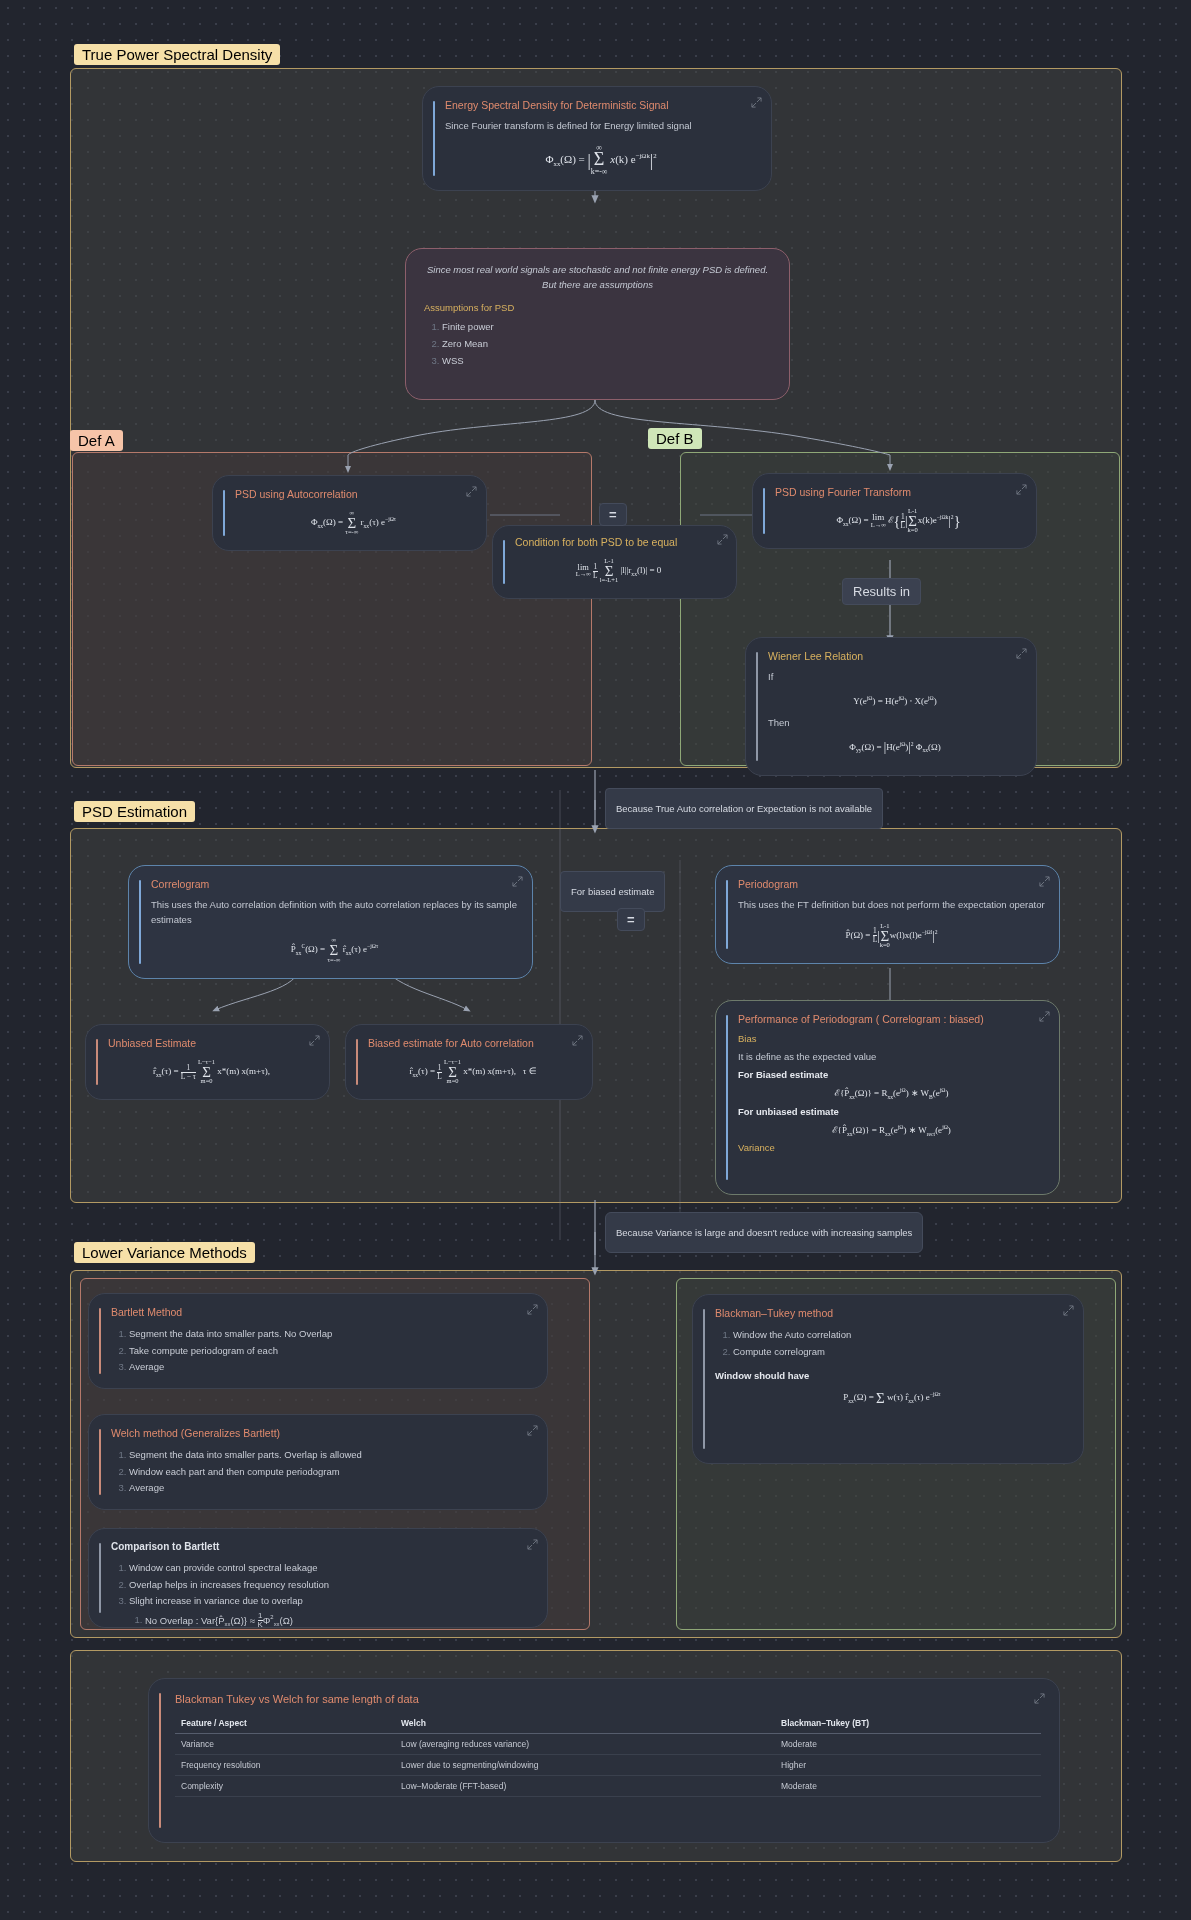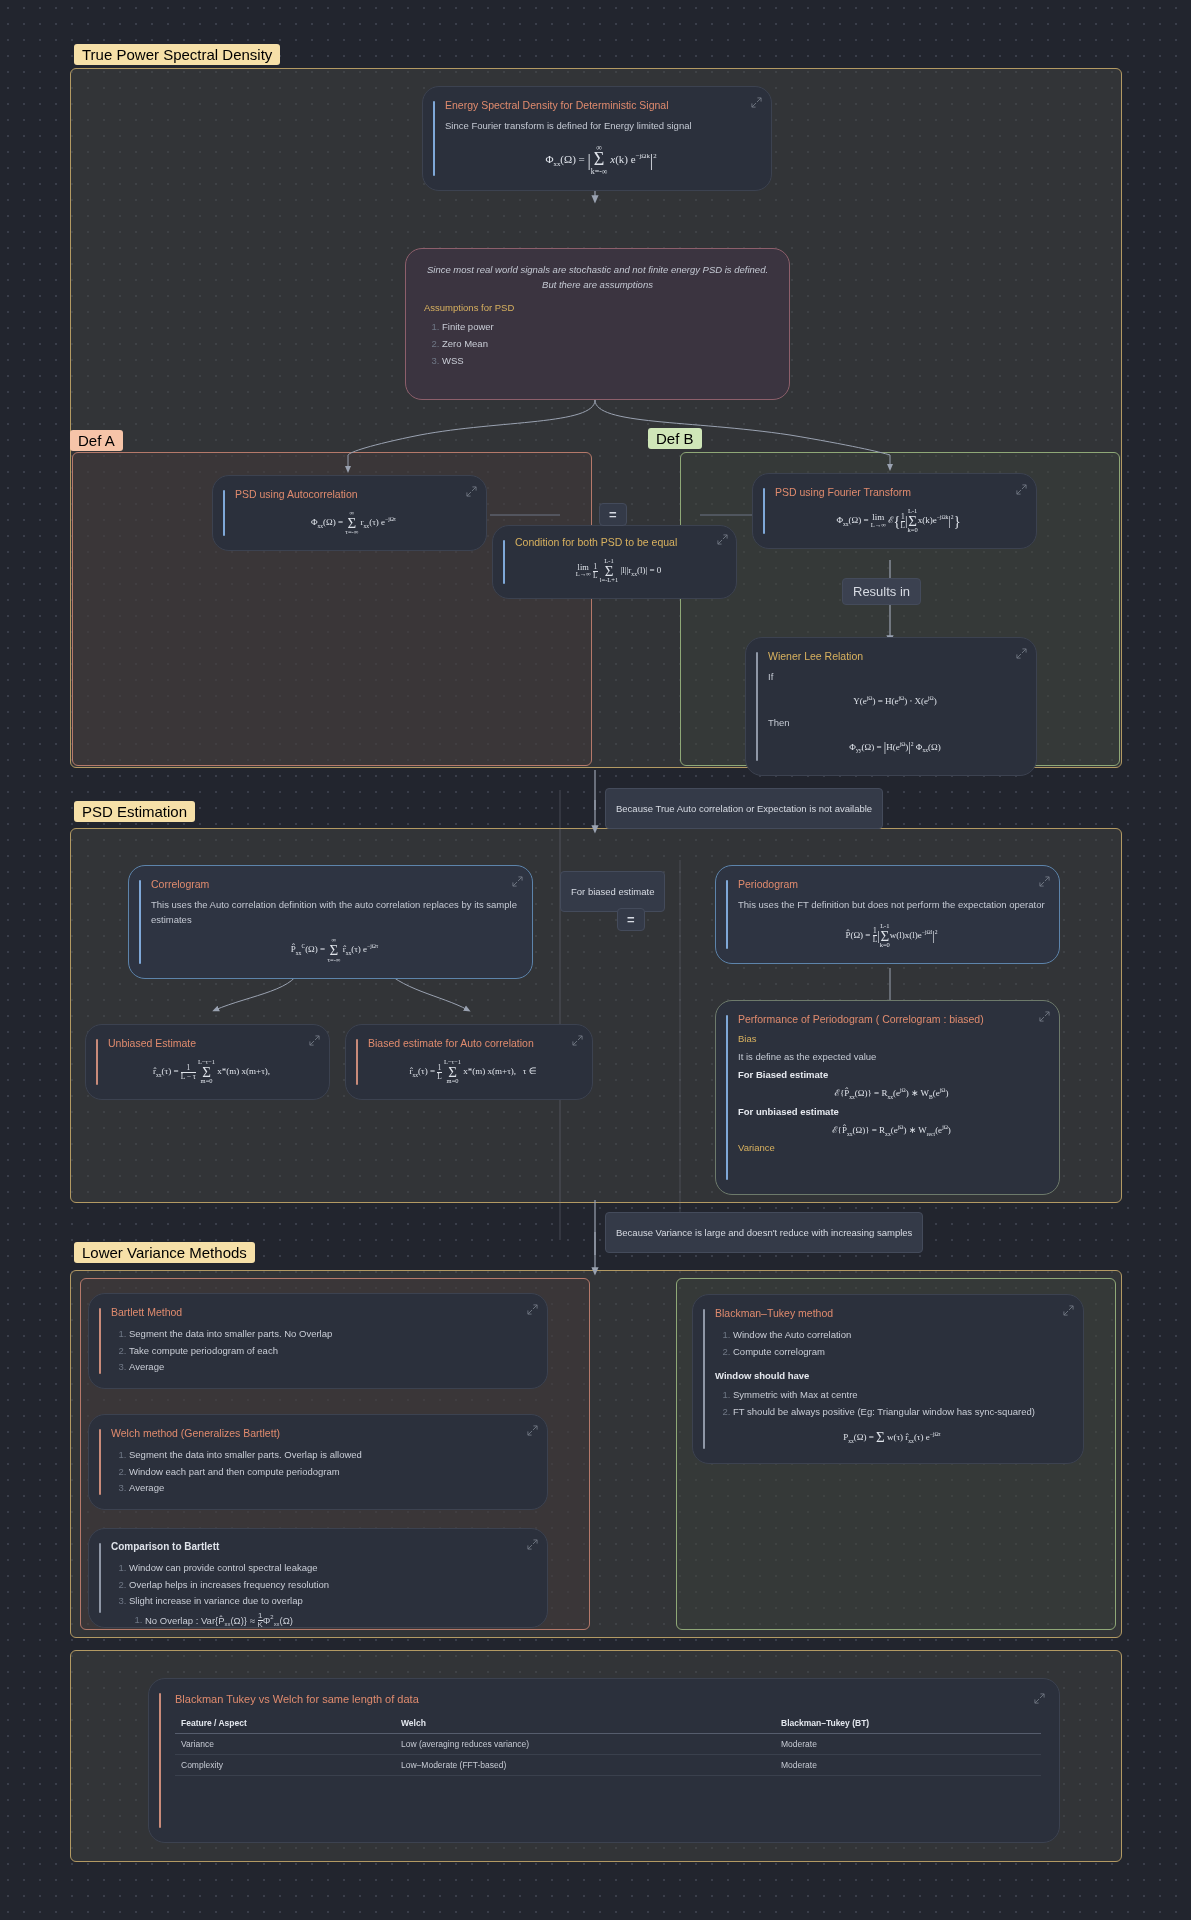--- a/index.html
+++ b/index.html
@@ -342,21 +342,21 @@
     <div class="sub-head white" style="margin:4px 0 2px;">For unbiased estimate</div>
     <div class="formula fml-sm" style="margin:6px 0;">
       ℰ{P̂<sub>xx</sub>(Ω)} = R<sub>xx</sub>(e<sup>jΩ</sup>) ∗ W<sub>rect</sub>(e<sup>jΩ</sup>)
     </div>
     <div class="sub-head" style="margin-top:6px;">Variance</div>
   </div>
 
   <div class="group frame-amber" style="left:70px; top:1270px; width:1052px; height:368px;"></div>
   <div class="group-label g-amber" style="left:74px; top:1242px;">Lower Variance Methods</div>
 
-  <div class="chip" style="left:605px; top:1212px;">Because Variance is large and doesn't reduce with increasing samples</div>
+  <div class="chip" style="left:605px; top:1212px;border-radius:6px;">Because Variance is large and doesn't reduce with increasing samples</div>
 
   <div class="group frame-peach" style="left:80px; top:1278px; width:510px; height:352px;"></div>
 
   <div class="group frame-green" style="left:676px; top:1278px; width:440px; height:352px;"></div>
 
   <div class="node accent-red" style="left:88px; top:1293px; width:460px;">
     <svg class="expand-icon" viewBox="0 0 12 12">
       <path d="M7,1 L11,1 L11,5 M11,1 L6.5,5.5 M5,11 L1,11 L1,7 M1,11 L5.5,6.5" stroke="#aab1bd" stroke-width="1" fill="none"></path>
     </svg>
     <div class="node-title">Bartlett Method</div>
@@ -400,24 +400,20 @@
   <div class="node accent-grey" style="left:692px; top:1294px; width:392px; height:170px;">
     <svg class="expand-icon" viewBox="0 0 12 12">
       <path d="M7,1 L11,1 L11,5 M11,1 L6.5,5.5 M5,11 L1,11 L1,7 M1,11 L5.5,6.5" stroke="#aab1bd" stroke-width="1" fill="none"></path>
     </svg>
     <div class="node-title">Blackman–Tukey method</div>
     <ol class="list">
       <li>Window the Auto correlation</li>
       <li>Compute correlogram</li>
     </ol>
     <div class="sub-head white">Window should have</div>
-    <ol class="list">
-      <li>Symmetric with Max at centre</li>
-      <li>FT should be always positive (Eg: Triangular window has sync-squared)</li>
-    </ol>
     <div class="formula fml-sm">
       P<sub>xx</sub>(Ω) = <span class="sigma"><span class="big">Σ</span></span> w(τ) r̂<sub>xx</sub>(τ) e<sup>−jΩτ</sup>
     </div>
   </div>
 
   <div class="group frame-amber" style="left:70px; top:1650px; width:1052px; height:212px;"></div>
 
   <div class="node accent-red" style="left:148px; top:1678px; width:912px; height:165px; padding:14px 18px 14px 26px;">
     <svg class="expand-icon" viewBox="0 0 12 12" style="right:14px;top:14px;">
       <path d="M7,1 L11,1 L11,5 M11,1 L6.5,5.5 M5,11 L1,11 L1,7 M1,11 L5.5,6.5" stroke="#aab1bd" stroke-width="1" fill="none"></path>
@@ -431,20 +427,25 @@
           <th>Blackman–Tukey (BT)</th>
         </tr>
       </thead>
       <tbody>
         <tr>
           <td>Variance</td>
           <td>Low (averaging reduces variance)</td>
           <td>Moderate</td>
         </tr>
         <tr>
+          <td>Frequency resolution</td>
+          <td>Lower due to segmenting/windowing</td>
+          <td>Higher</td>
+        </tr>
+        <tr>
           <td>Complexity</td>
           <td>Low–Moderate (FFT-based)</td>
           <td>Moderate</td>
         </tr>
       </tbody>
     </table>
   </div>
 
 </div>
 

